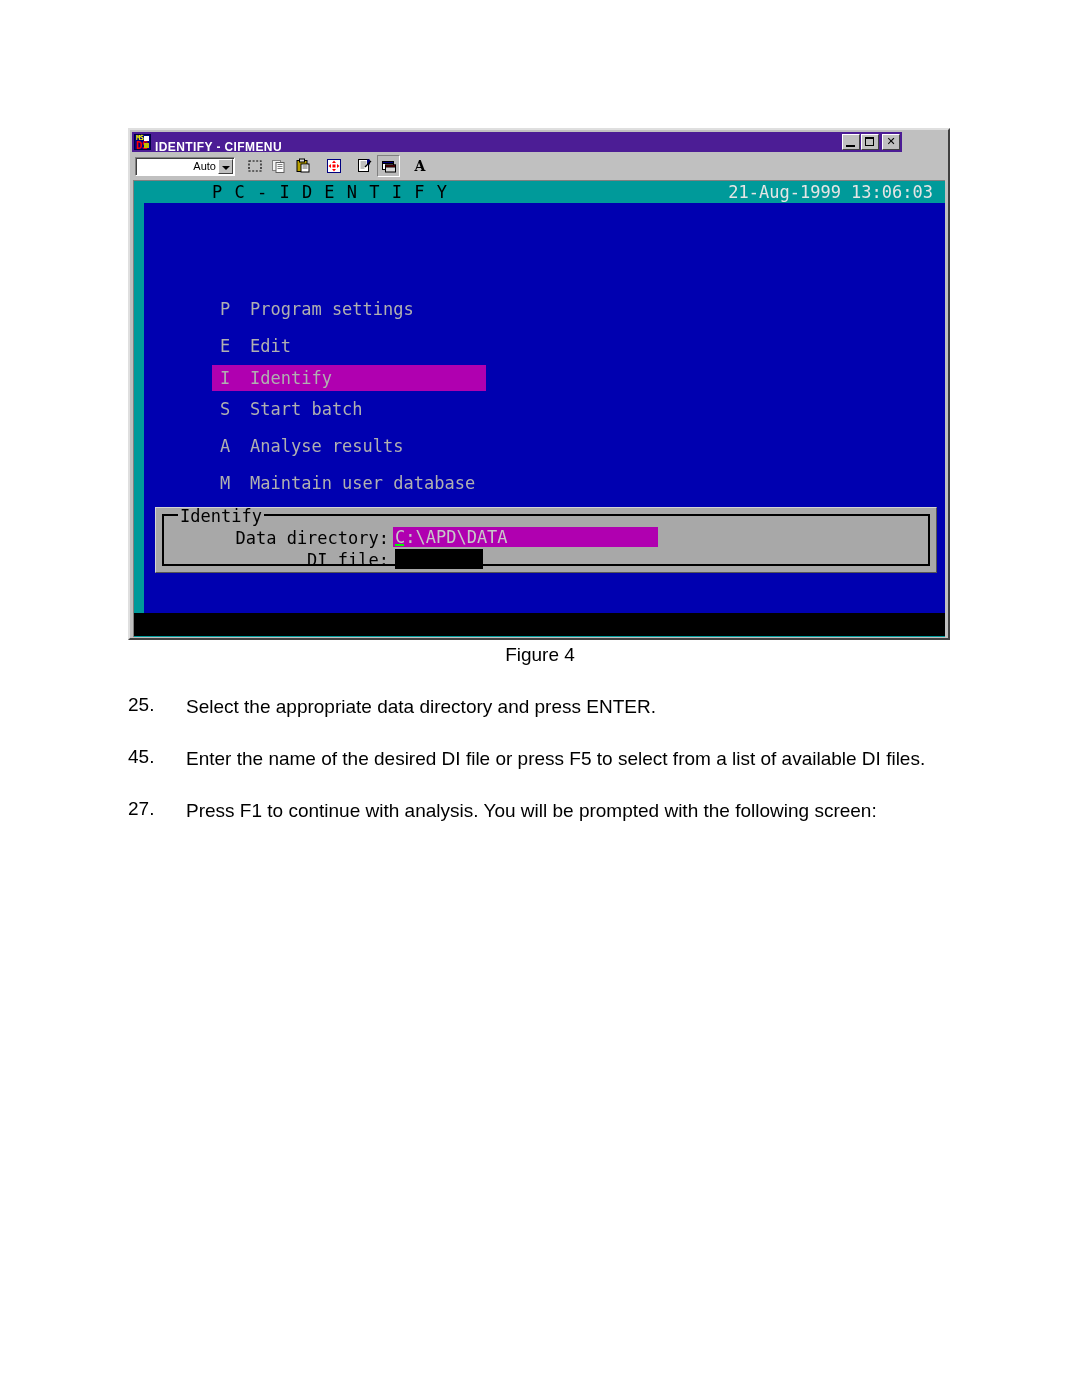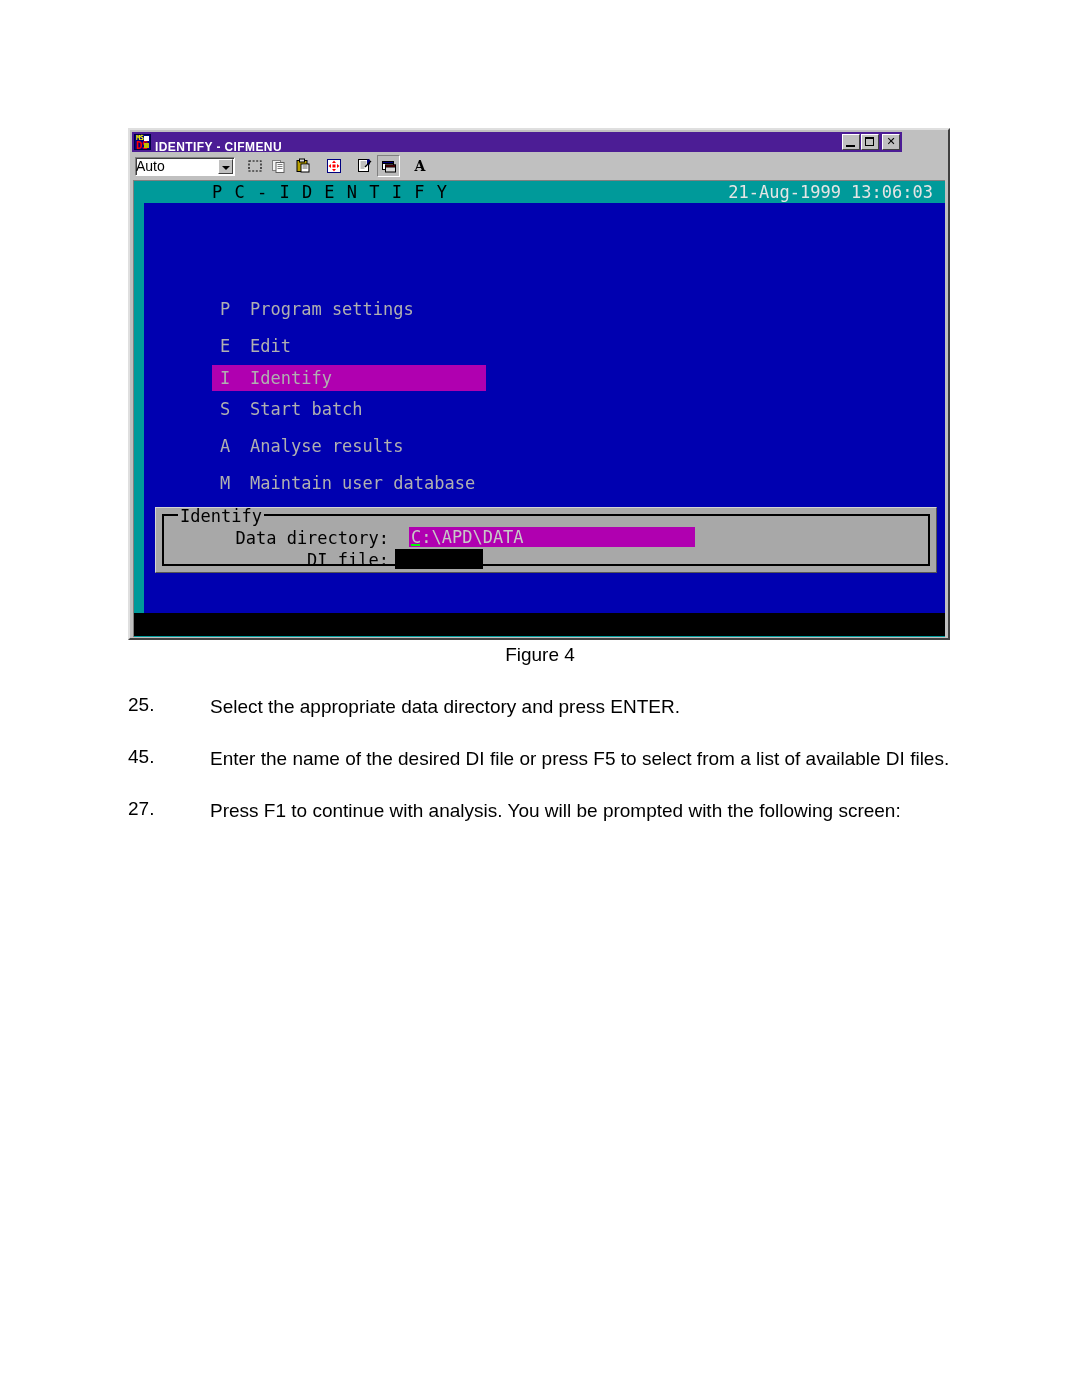--- a/index.html
+++ b/index.html
@@ -154,23 +154,23 @@
     height: 19px;
     background: #ffffff;
     border-top: 1px solid #808080;
     border-left: 1px solid #808080;
     border-right: 1px solid #ffffff;
     border-bottom: 1px solid #ffffff;
     box-shadow: inset 1px 1px 0 #404040;
     box-sizing: border-box;
     display: flex;
     align-items: center;
-    justify-content: flex-start;
+    justify-content: flex-end;
     position: relative;
-    font-size: 14px;
+    font-size: 11px;
     color: #000;
     margin-right: 8px;
   }
   .combo .combo-label { padding-right: 18px; }
   .combo .combo-arrow {
     position: absolute;
     right: 1px; top: 1px;
     width: 15px; height: 15px;
     background: #c0c0c0;
     border-top: 1px solid #ffffff;
@@ -336,27 +336,27 @@
     color: #000000;
     white-space: pre;
   }
   .dlg-row.r1 { left: 48px; top: 19px; }
   .dlg-row.r2 { left: 48px; top: 41px; }
   .dlg-label { text-align: right; width: 185px; display: inline-block; }
   .field-magenta {
     background: #b000b0;
     color: #c8c8c8;
     height: 20px;
-    width: 286px;
+    width: 265px;
     padding-left: 2px;
     box-sizing: border-box;
     display: flex;
     align-items: center;
     position: relative;
-    margin-left: 20px;
+    margin-left: 4px;
   }
   .field-magenta .cursor {
     position: absolute;
     left: 2px; bottom: 1px;
     width: 9px; height: 2px;
     background: #00ff00;
   }
   .field-black {
     background: #000000;
     height: 20px;
@@ -377,21 +377,20 @@
   }
   .steps {
     position: absolute;
     left: 128px;
     top: 694px;
     width: 824px;
   }
   .step {
     display: flex;
     margin-bottom: 26px;
-    gap: 24px;
   }
   .step-num {
     width: 58px;
     flex: 0 0 auto;
     font-size: 19px;
     font-family: "Liberation Sans", sans-serif;
   }
   .step-body {
     flex: 1 1 auto;
     font-size: 19px;

